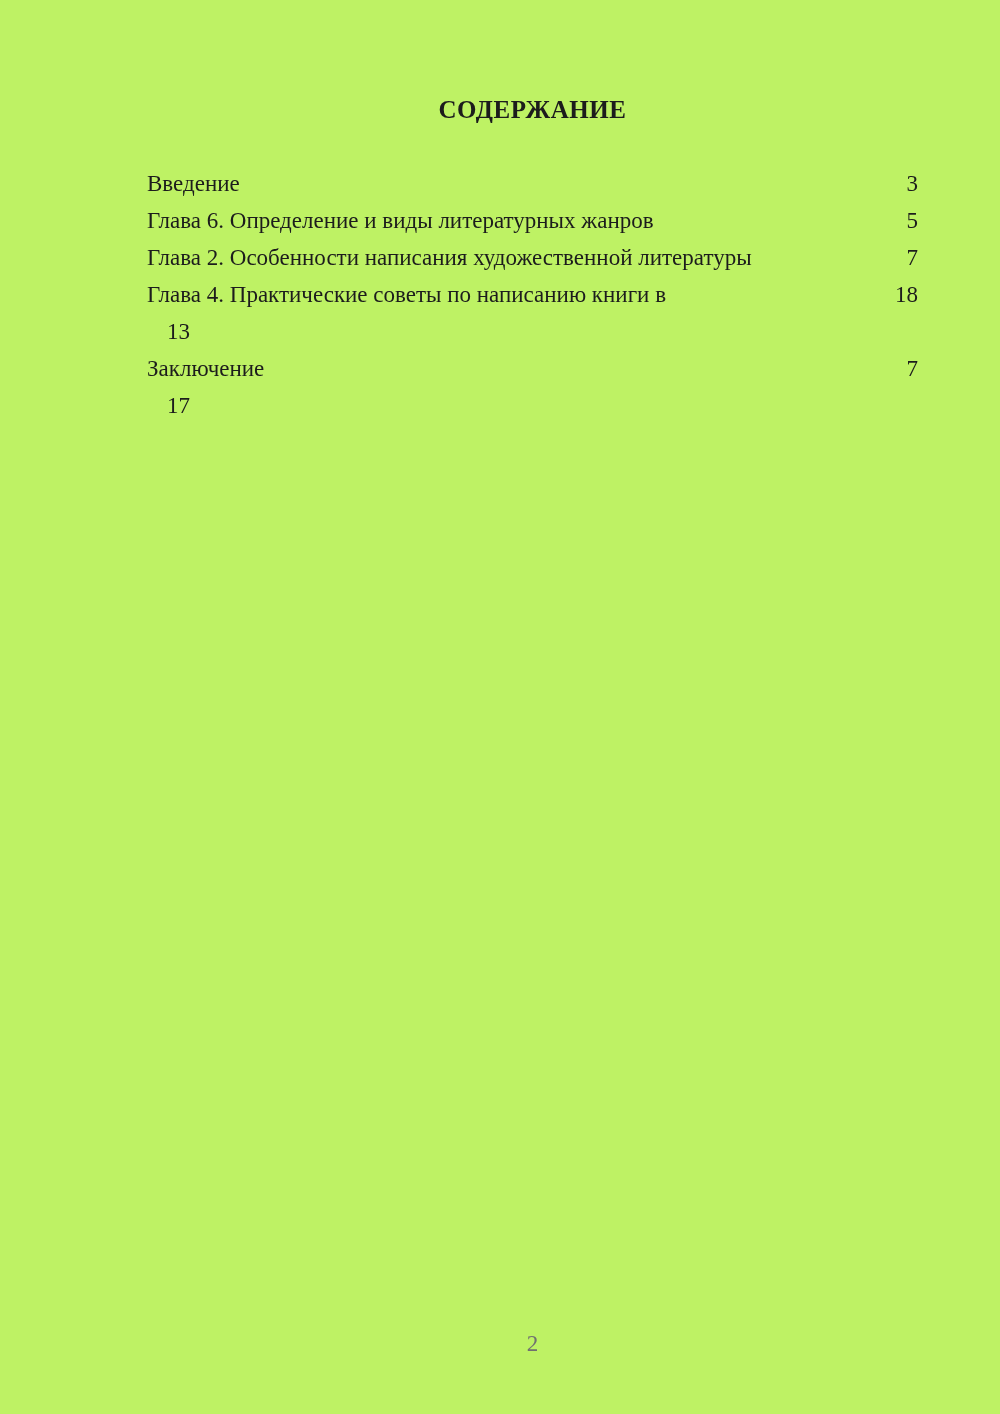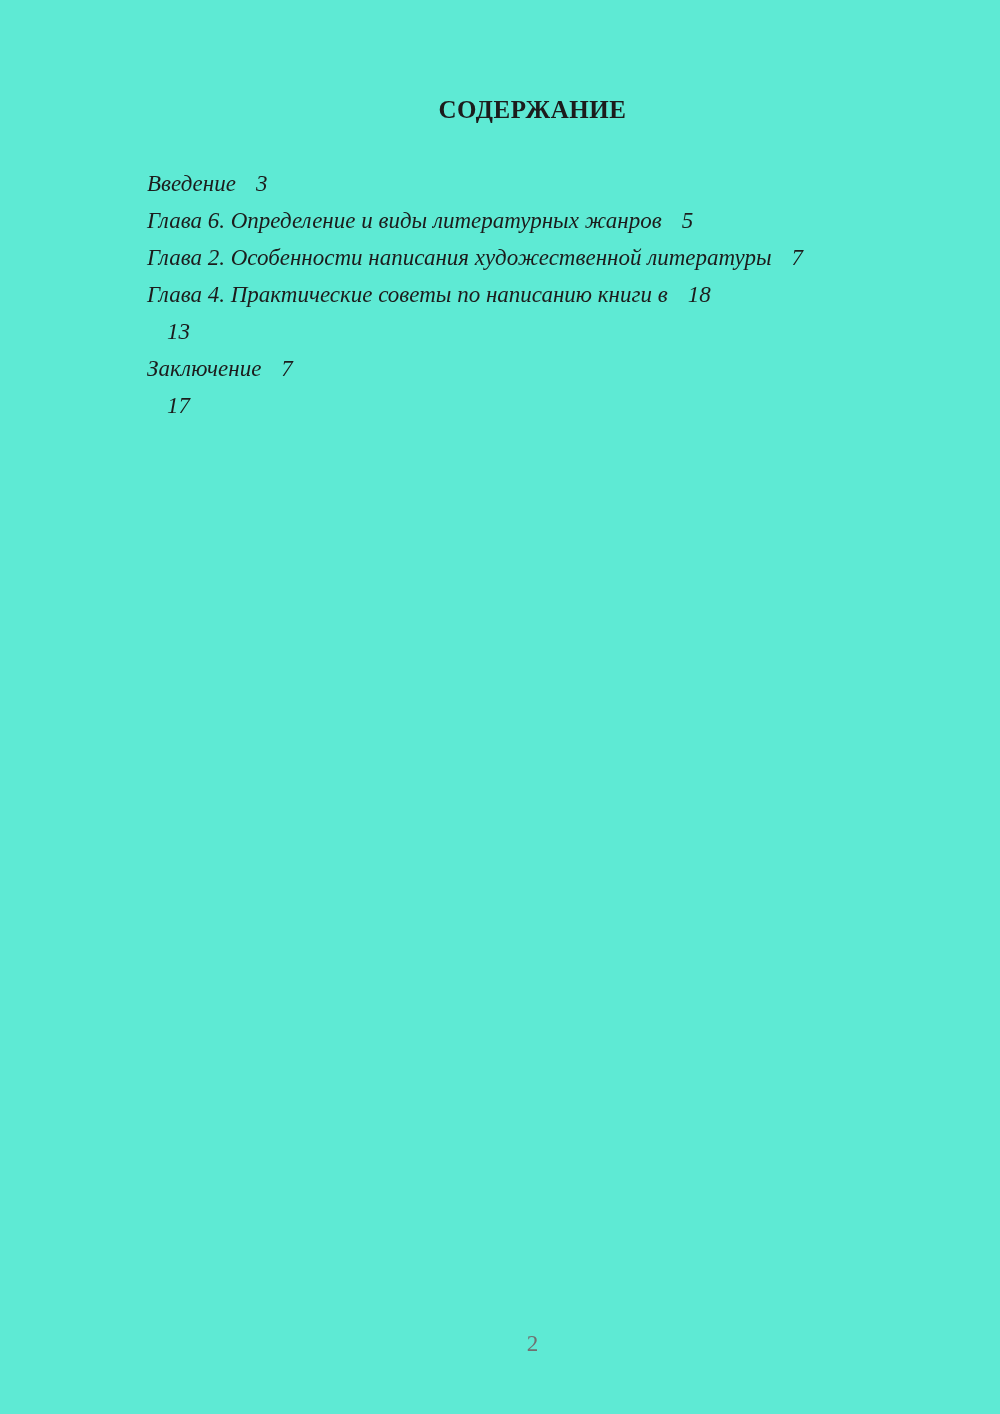--- a/index.html
+++ b/index.html
@@ -4,21 +4,21 @@
 <style>
   html, body {
     margin: 0;
     padding: 0;
     background: #ffffff;
   }
   .page {
     position: relative;
     width: 1000px;
     height: 1414px;
-    background: #5eead4;
+    background: #bef264;
     font-family: "Liberation Serif", "DejaVu Serif", serif;
     color: #1c1c1c;
     overflow: hidden;
   }
   .doc-title {
     position: absolute;
     top: 95px;
     left: 147px;
     width: 771px;
     text-align: center;
@@ -30,24 +30,23 @@
   .toc {
     position: absolute;
     top: 171px;
     left: 147px;
     width: 771px;
     font-size: 23px;
     line-height: 26px;
   }
   .toc-row {
     display: flex;
-    justify-content: flex-start;
+    justify-content: space-between;
     align-items: flex-end;
     margin-bottom: 11px;
-    font-style: italic;
   }
   .toc-title-lines {
     min-width: 0;
   }
   .toc-line {
     display: block;
     white-space: nowrap;
   }
   .toc-page {
     flex: 0 0 auto;

